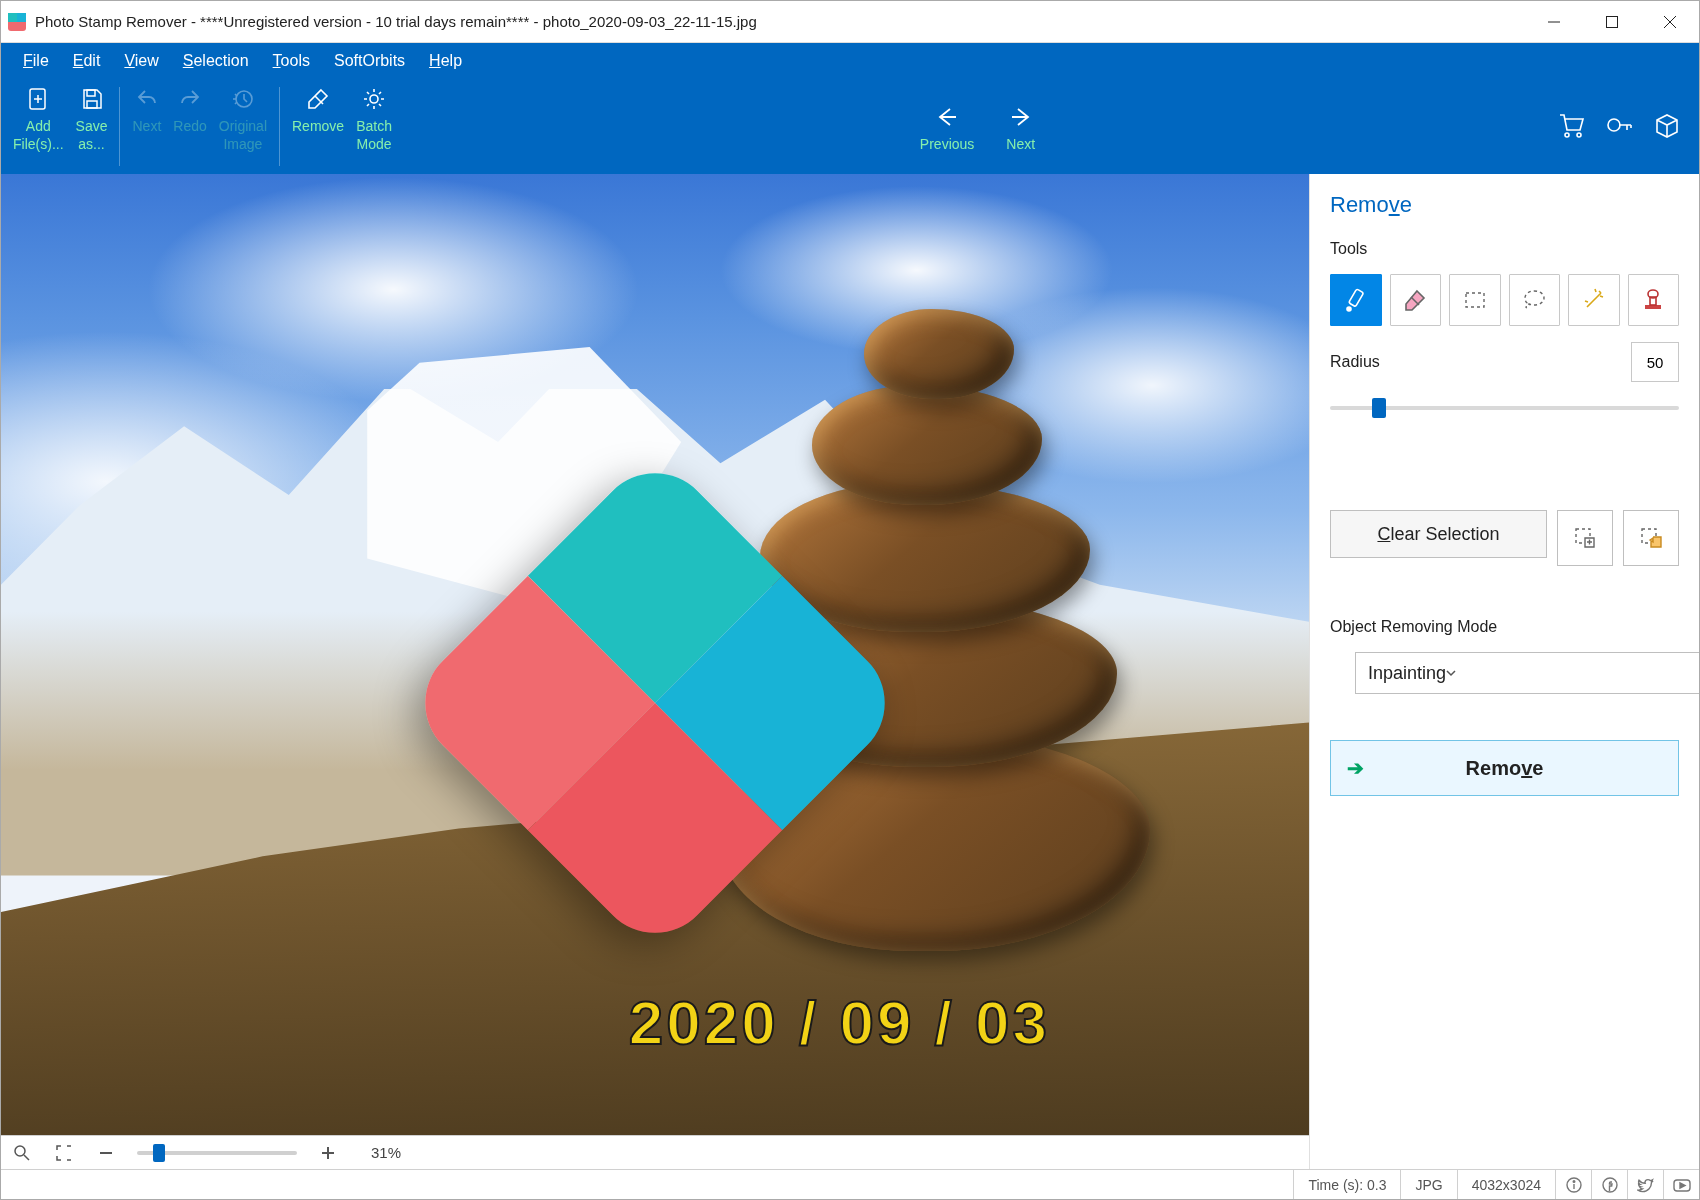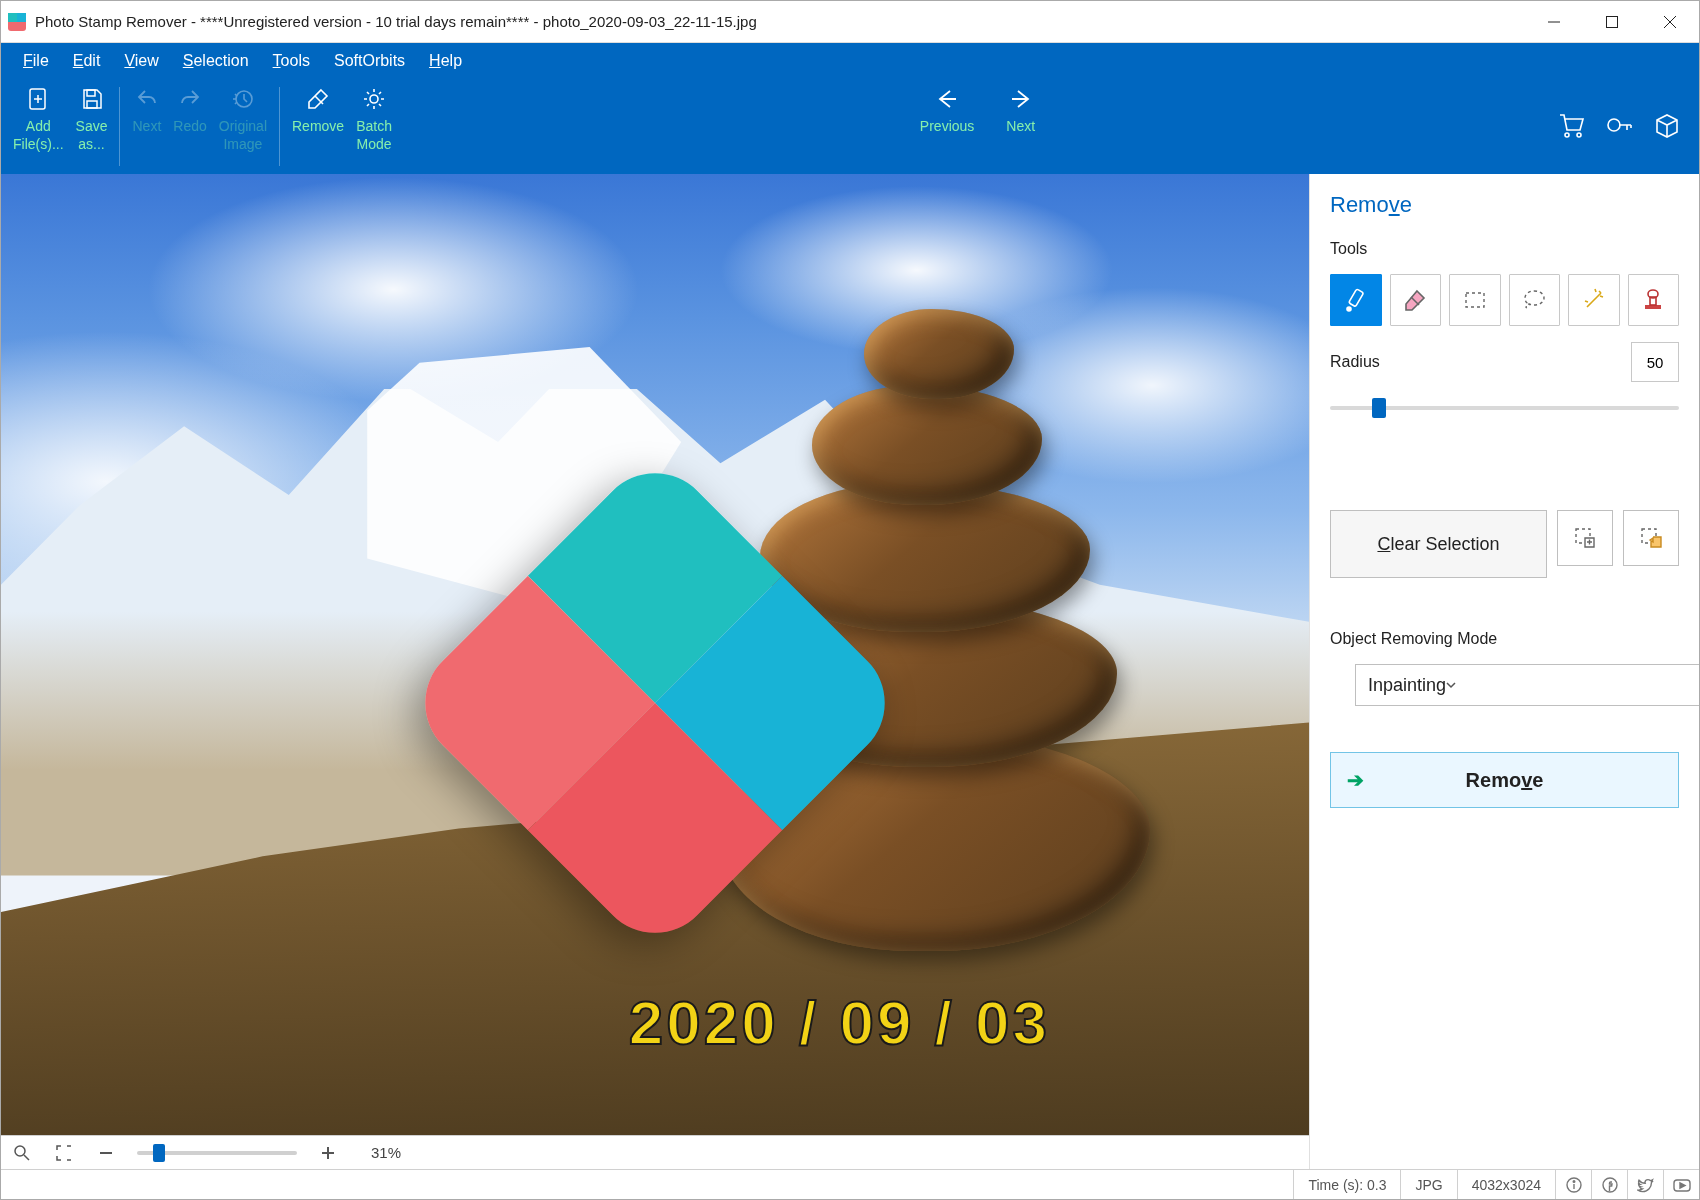--- a/index.html
+++ b/index.html
@@ -20,21 +20,21 @@
   .menubar .menu-item .ul { text-decoration:underline; }
 
   
   .toolbar { height:95px; background:#0067c0; display:flex; align-items:stretch; color:#86efac; position:relative; padding-left:6px; }
   .tool-btn { display:flex; flex-direction:column; align-items:center; justify-content:flex-start; padding:6px 6px 4px 6px; cursor:pointer; font-size:14px; border-radius:4px; }
   .tool-btn .icon { width:28px; height:28px; display:flex; align-items:center; justify-content:center; margin-bottom:4px; }
   .tool-btn .lbl { text-align:center; line-height:18px; white-space:pre; }
   .tool-sep { width:1px; background:rgba(255,255,255,0.3); margin:8px 6px; }
   .tool-disabled { opacity:0.35; cursor:default; }
   .toolbar-spacer { flex:1; }
-  .toolbar-nav { display:flex; align-items:flex-start; gap:20px; }
+  .toolbar-nav { display:flex; align-items:center; gap:20px; }
   .toolbar-right { display:flex; align-items:center; padding-right:18px; gap:20px; }
   .toolbar-right svg { stroke:#fff; fill:none; }
 
   
   .main { flex:1; display:flex; min-height:0; }
   .canvas-area { flex:1; background:#fff; position:relative; display:flex; flex-direction:column; min-width:0; }
   .canvas-img { flex:1; position:relative; overflow:hidden; }
 
   
   .sky { position:absolute; inset:0;
@@ -90,21 +90,21 @@
   .tool-tile.active svg { stroke:#fff; }
 
   .radius-row { display:flex; align-items:center; justify-content:space-between; }
   .radius-val { width:48px; height:40px; border:1px solid #c8c8c8; font-size:15px; text-align:center; }
 
   .slider { position:relative; height:20px; }
   .slider-track { position:absolute; left:0; right:0; top:8px; height:4px; background:#d9d9d9; border-radius:2px; }
   .slider-thumb { position:absolute; top:0; width:14px; height:20px; background:#0067c0; border-radius:2px; }
 
   .sel-row { display:flex; gap:10px; align-items:stretch; }
-  .clear-sel { flex:1; height:68px; border:1px solid #bfbfbf; background:#f6f6f6; font-size:18px; display:flex; align-items:center; justify-content:center; cursor:pointer; }
+  .clear-sel { flex:1; height:48px; border:1px solid #bfbfbf; background:#f6f6f6; font-size:18px; display:flex; align-items:center; justify-content:center; cursor:pointer; }
   .small-btn { width:56px; height:56px; border:1px solid #bfbfbf; background:#fff; display:flex; align-items:center; justify-content:center; cursor:pointer; }
 
   .mode-select { width:100%; height:42px; border:1px solid #bfbfbf; font-size:18px; padding:0 12px; background:#fff; display:flex; align-items:center; justify-content:flex-start; cursor:pointer;margin-left:25px; }
 
   .remove-btn { width:100%; height:56px; border:1px solid #72c4e6; background:#eaf7ff; display:flex; align-items:center; justify-content:center; font-size:20px; font-weight:600; cursor:pointer; position:relative; }
   .remove-btn .arrow { position:absolute; left:16px; color:#00a364; font-size:20px; }
 
   
   .zoom-bar { height:34px; border-top:1px solid #d0d0d0; display:flex; align-items:center; padding:0 10px; gap:20px; font-size:15px; }
   .zoom-btn { width:22px; height:22px; display:flex; align-items:center; justify-content:center; cursor:pointer; border-radius:3px; }

